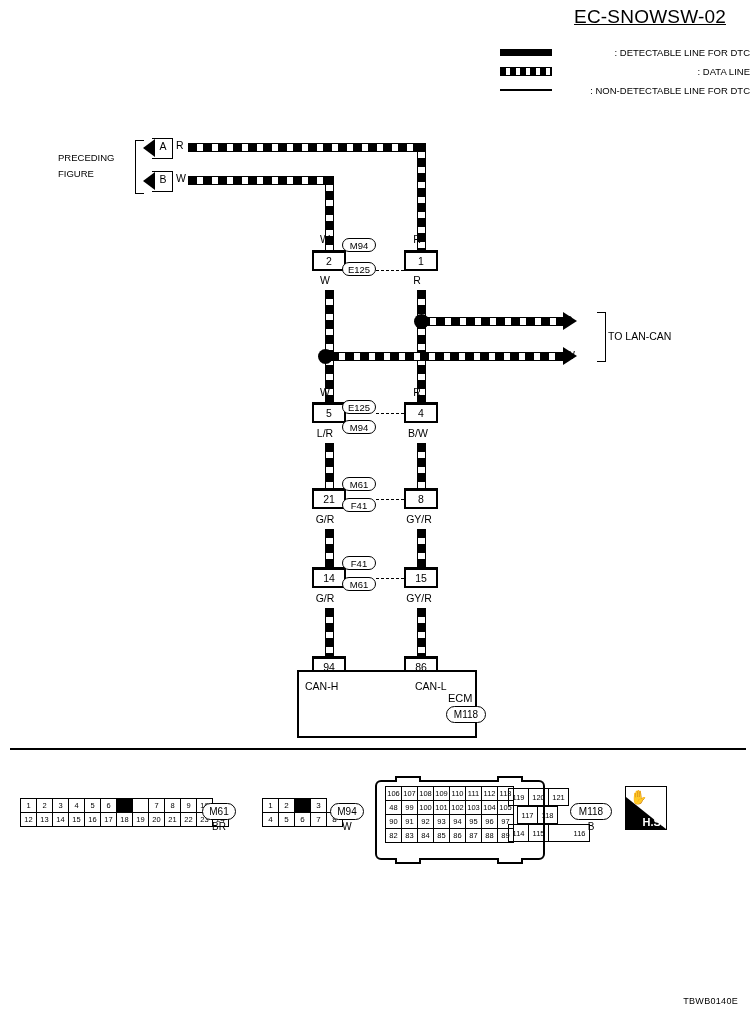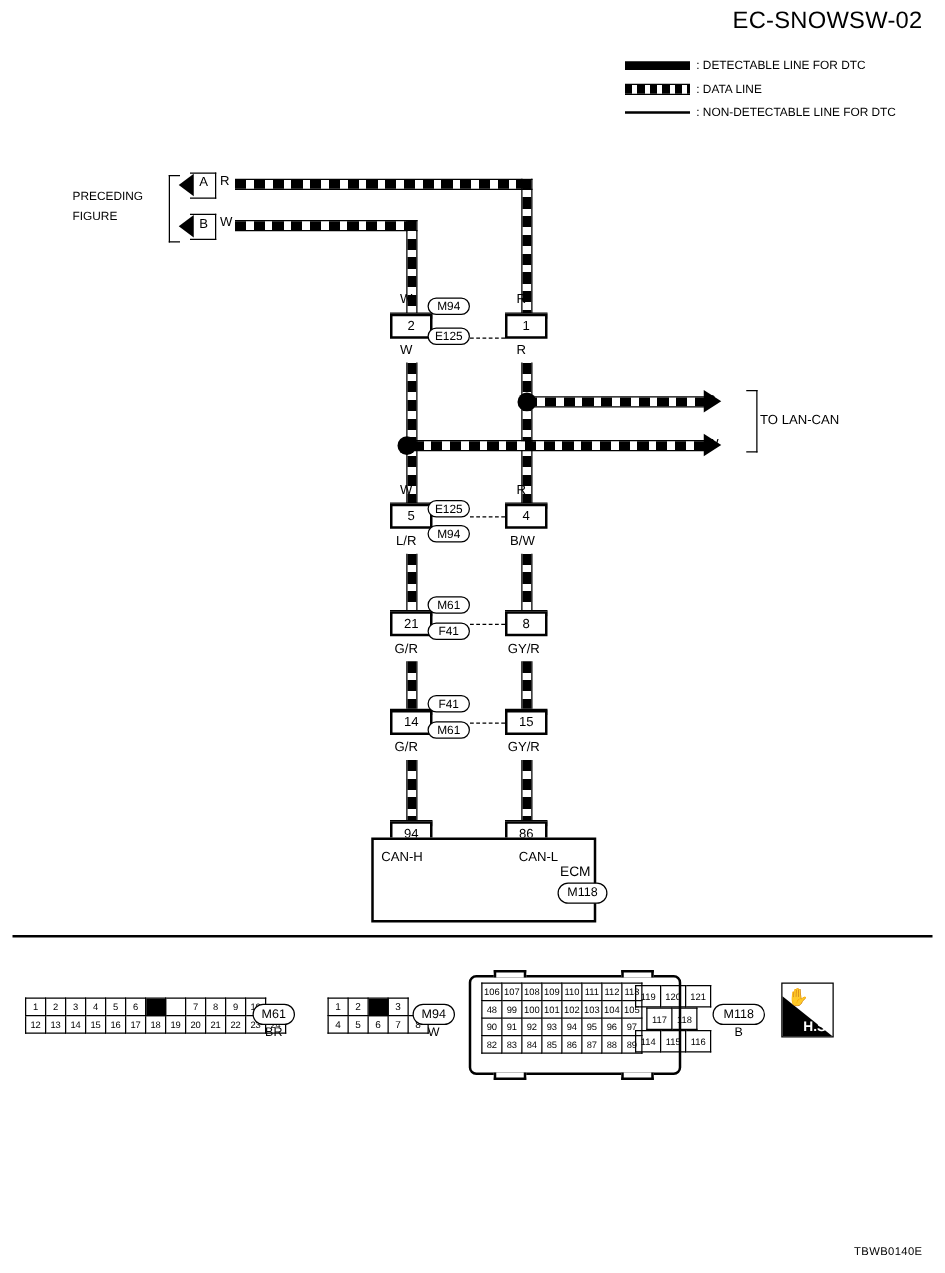--- a/index.html
+++ b/index.html
@@ -6,26 +6,26 @@
   body{
     width:756px;height:1018px;
     background:#ffffff;
     font-family:"Liberation Sans", sans-serif;
     color:#000;
     position:relative;
     overflow:hidden;
   }
   .abs{position:absolute;}
   #title{
-    right:18px;top:6px;
-    font-size:19px;font-weight:normal;letter-spacing:.2px;
+    right:30px;top:6px;
+    font-size:19px;font-weight:normal;letter-spacing:.2px;text-decoration:underline;
   }
   
   #legend{left:500px;top:44px;width:250px;}
-  .legend-row{display:flex;align-items:center;height:16px;margin-bottom:3px;}
+  .legend-row{display:flex;align-items:center;height:16px;margin-bottom:3px;justify-content:space-between;}
   .legend-swatch{width:52px;height:7px;margin-right:5px;flex:none;}
   .sw-dtc{
     background:#000;
   }
   .sw-nondtc{
     background:#000;height:2px;
   }
   .sw-data{
     background:repeating-linear-gradient(90deg,#000 0 6px,#fff 6px 10px);
     border-top:1px solid #000;border-bottom:1px solid #000;
@@ -403,21 +403,21 @@
       <td style="width:19px;height:16px;">117</td>
       <td style="width:19px;height:16px;">118</td>
     </tr>
   </tbody>
     </table>
   <table class="cn-tbl" style="font-size:7px;">
     <tbody>
         <tr>
       <td style="width:19px;height:16px;">114</td>
       <td style="width:19px;height:16px;">115</td>
-      <td style="width:19px;height:16px;">116</td>
+      <td style="width:19px;height:16px;padding-left:21px;">116</td>
     </tr>
   </tbody>
     </table>
 </div>
 
 <div class="abs oval-id" style="left:570px;top:803px;width:42px;">M118</div>
 <div class="abs id-color" style="left:570px;top:821px;width:42px;">B</div>
 
 <div class="abs" id="hs-box">
   <div id="hs-tri"></div>

